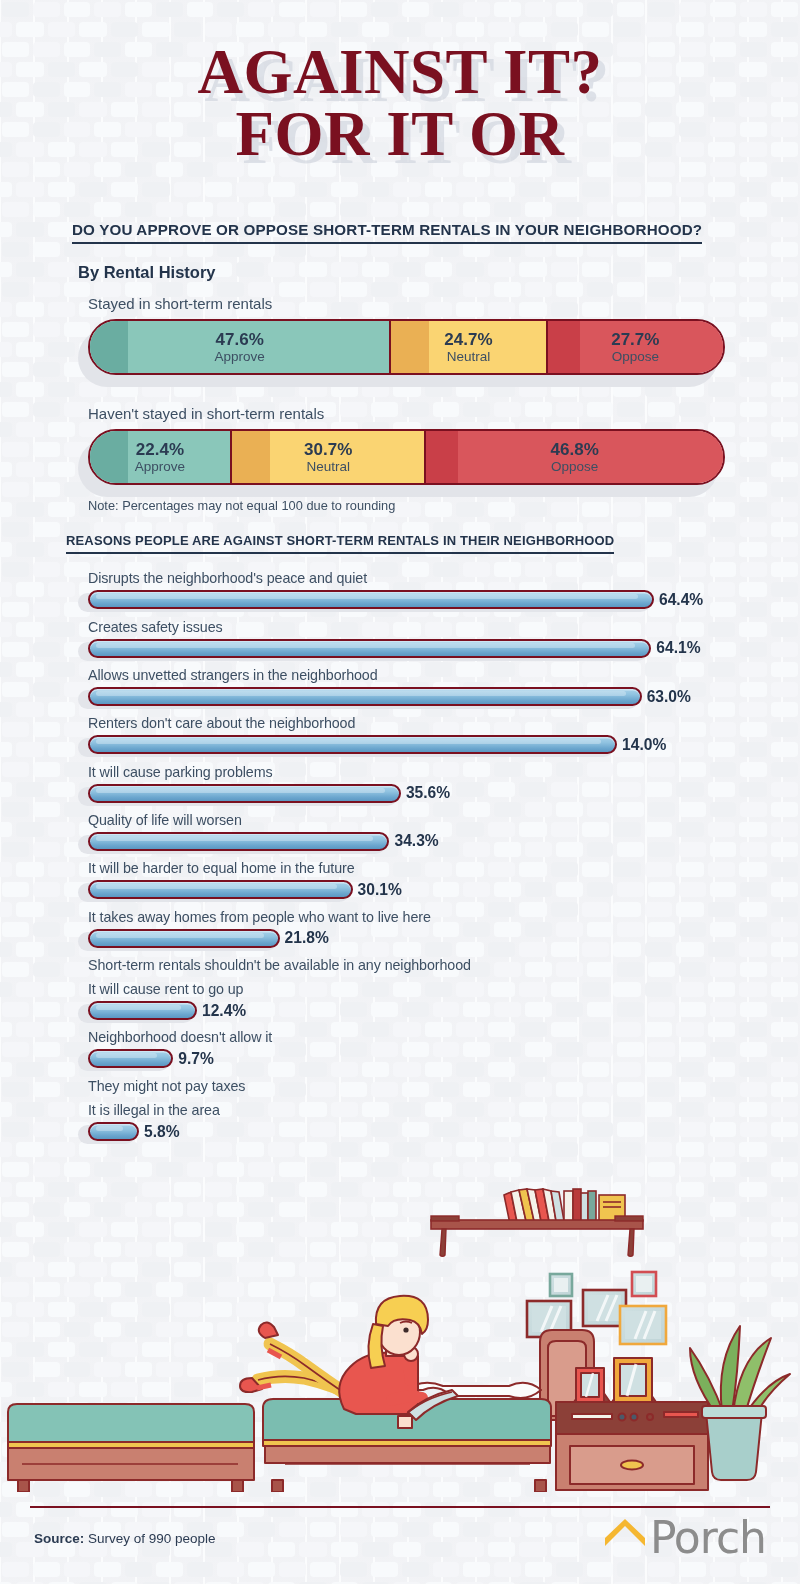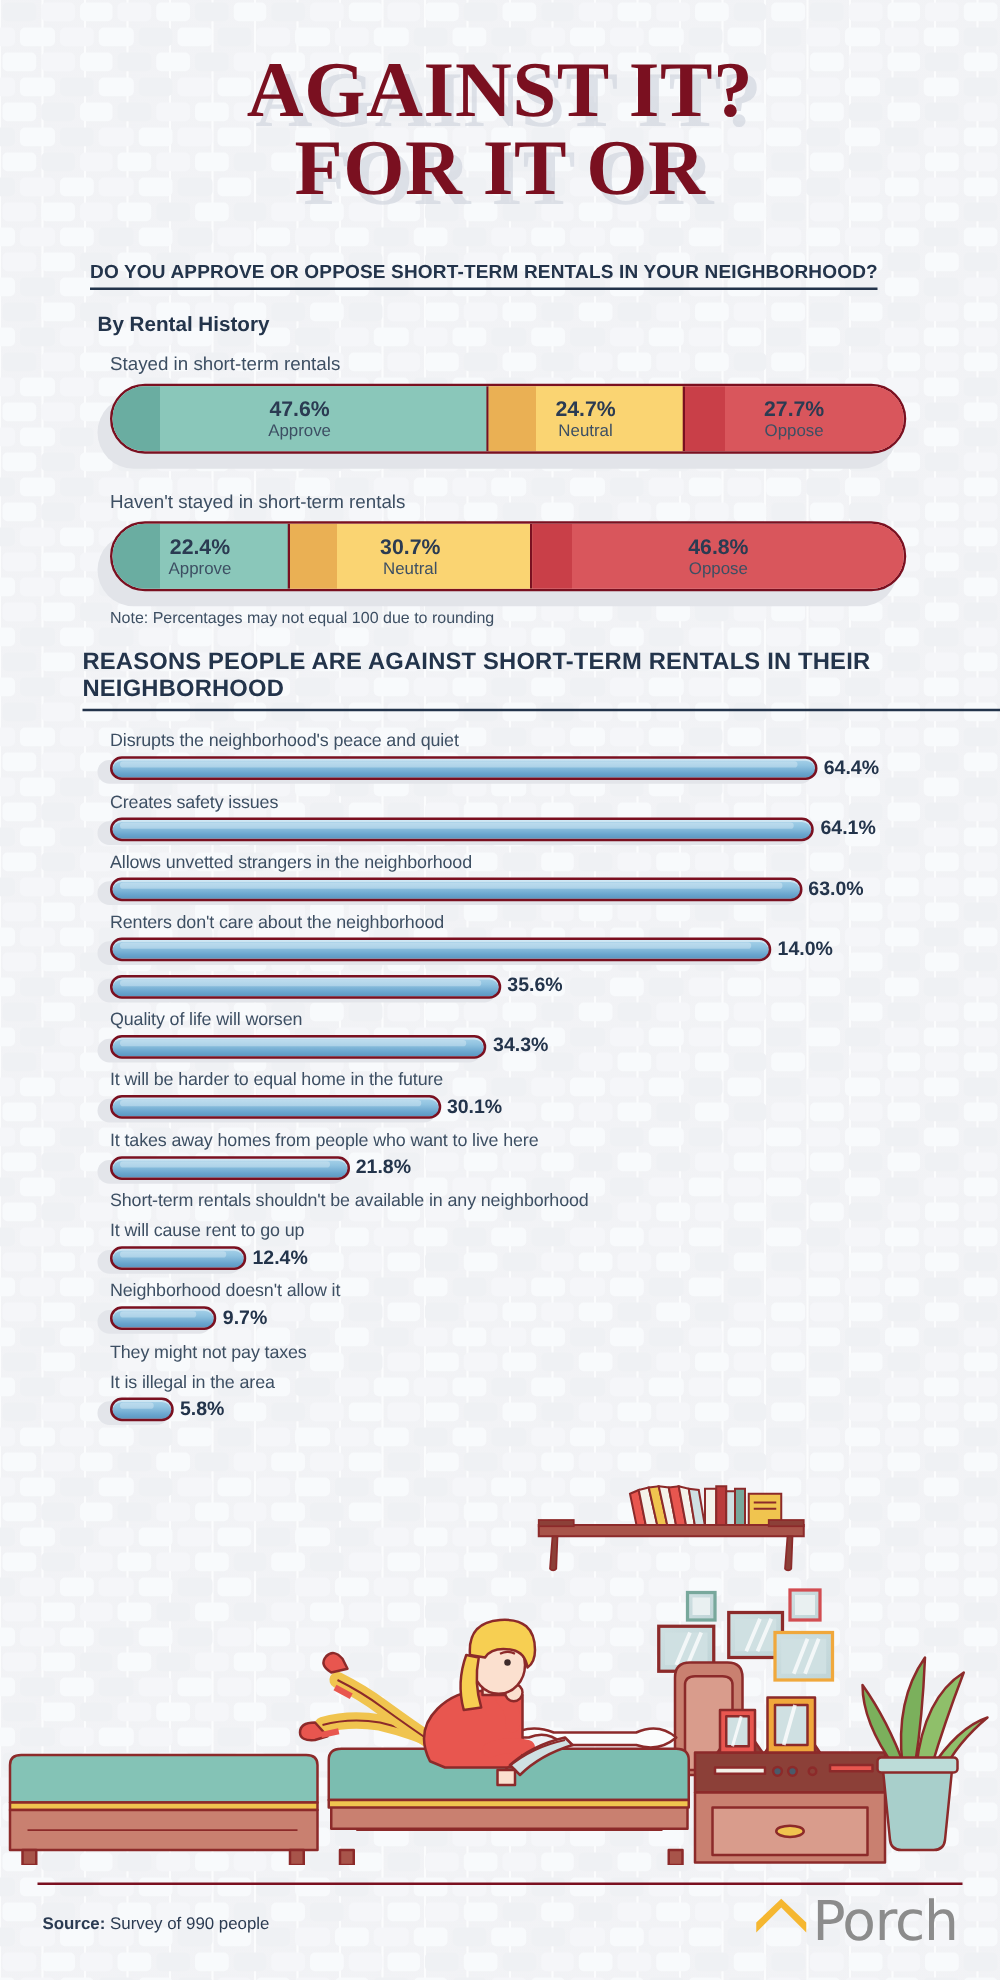--- a/index.html
+++ b/index.html
@@ -2393,21 +2393,21 @@
     </div>
   </div>
 
 <div class="page">
 
   <div class="title-wrap">
     <span class="title-line l2">AGAINST IT?</span>
     <span class="title-line l1">FOR IT OR</span>
   </div>
 
-  <div class="sec-head-box" style="margin-top:44px;">
+  <div class="sec-head-box" style="margin-top:56px;">
     <div class="sec-head">DO YOU APPROVE OR OPPOSE SHORT-TERM RENTALS IN YOUR NEIGHBORHOOD?</div>
   </div>
 
   <div class="sub-head">By Rental History</div>
 
   <div class="bar-caption">Stayed in short-term rentals</div>
   <div class="stack-wrap">
     <div class="stack-shadow"></div>
     <div class="stack" id="stack1">
       <div class="seg approve" style="flex: 0 0 47.6%;">
@@ -2458,21 +2458,21 @@
           <div class="pct">46.8%</div>
           <div class="lbl">Oppose</div>
         </div>
       </div>
     </div>
   </div>
 
   <div class="note">Note: Percentages may not equal 100 due to rounding</div>
 
   <div class="sec-head-box s2" style="margin-top:18px;">
-    <div class="sec-head" style="font-size:19px;margin-left:-6px;">REASONS PEOPLE ARE AGAINST SHORT-TERM RENTALS IN THEIR NEIGHBORHOOD</div>
+    <div class="sec-head" style="font-size:13px;margin-left:-6px;">REASONS PEOPLE ARE AGAINST SHORT-TERM RENTALS IN THEIR NEIGHBORHOOD</div>
   </div>
 
   <div class="reasons" id="reasons">
       <div class="reason">
         <div class="rlabel">Disrupts the neighborhood's peace and quiet</div>
         <div class="rbar-row">
           <div class="rbar-shadow" style="width: 572px;"></div>
           <div class="rbar" style="width: 566px;">
             <div class="gloss"></div>
           </div>
@@ -2503,20 +2503,21 @@
         <div class="rlabel">Renters don't care about the neighborhood</div>
         <div class="rbar-row">
           <div class="rbar-shadow" style="width: 535.087px;"></div>
           <div class="rbar" style="width: 529.087px;">
             <div class="gloss"></div>
           </div>
           <div class="rpct">14.0%</div>
         </div>
       </div>
       <div class="reason">
+        <div class="rlabel">It will cause parking problems</div>
         <div class="rbar-row">
           <div class="rbar-shadow" style="width: 318.882px;"></div>
           <div class="rbar" style="width: 312.882px;">
             <div class="gloss"></div>
           </div>
           <div class="rpct">35.6%</div>
         </div>
       </div>
       <div class="reason">
         <div class="rlabel">Quality of life will worsen</div>

